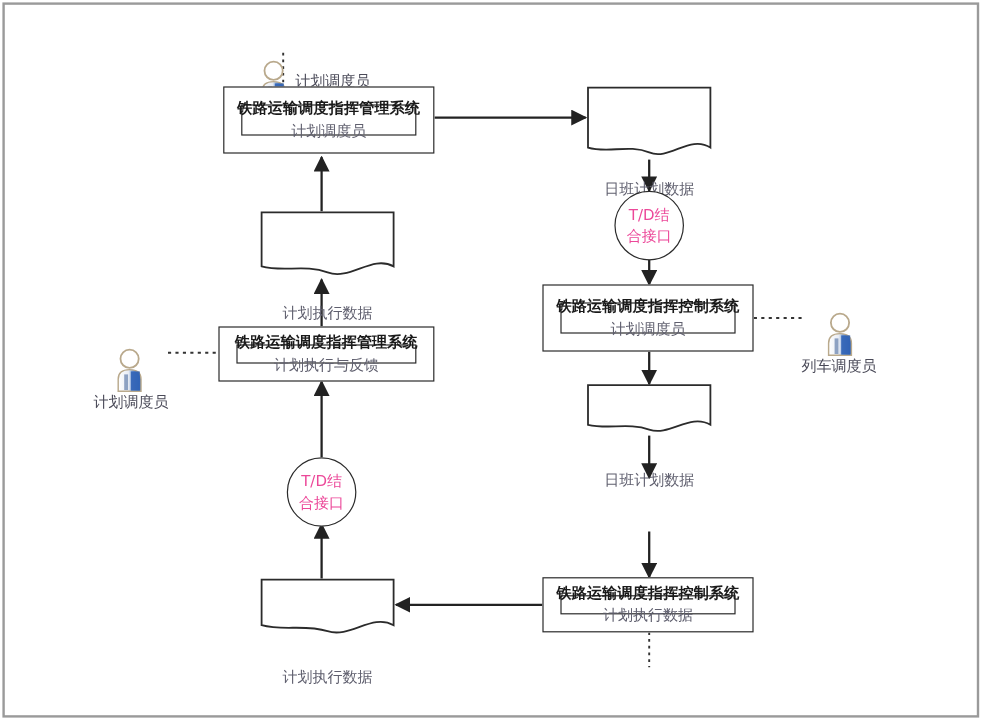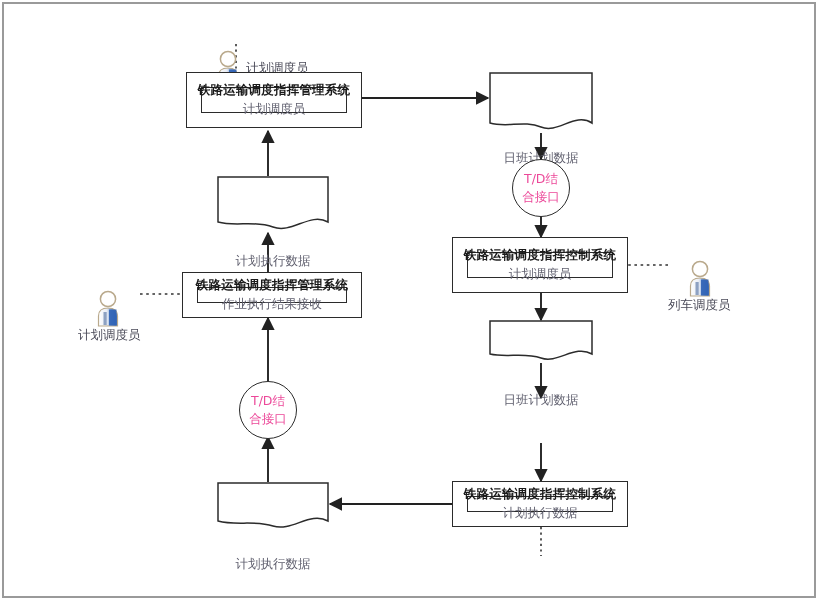--- a/index.html
+++ b/index.html
@@ -275,21 +275,21 @@
   <div class="proc" style="left:452px; top:481px; width:176px; height:46px;">
     <div class="proc-inner">
       <div class="proc-title">铁路运输调度指挥控制系统</div>
       <div class="proc-sub">计划执行数据</div>
     </div>
   </div>
 
   <div class="proc" style="left:182px; top:272px; width:180px; height:46px;">
     <div class="proc-inner">
       <div class="proc-title">铁路运输调度指挥管理系统</div>
-      <div class="proc-sub">作业执行结果接收</div>
+      <div class="proc-sub">计划执行与反馈</div>
     </div>
   </div>
 
   <div class="doc" style="left:489px; top:72px; width:104px; height:62px;">
     <svg viewBox="0 0 104 62" preserveAspectRatio="none">
       <path d="M 1 1 L 103 1 L 103 51 C 86 40 69 62 52 55 C 35 48 18 56 1 51 Z" fill="#ffffff" stroke="#2b2b2b" stroke-width="1.5" vector-effect="non-scaling-stroke"></path>
     </svg>
     <div class="doc-label">日班计划数据</div>
   </div>
 

